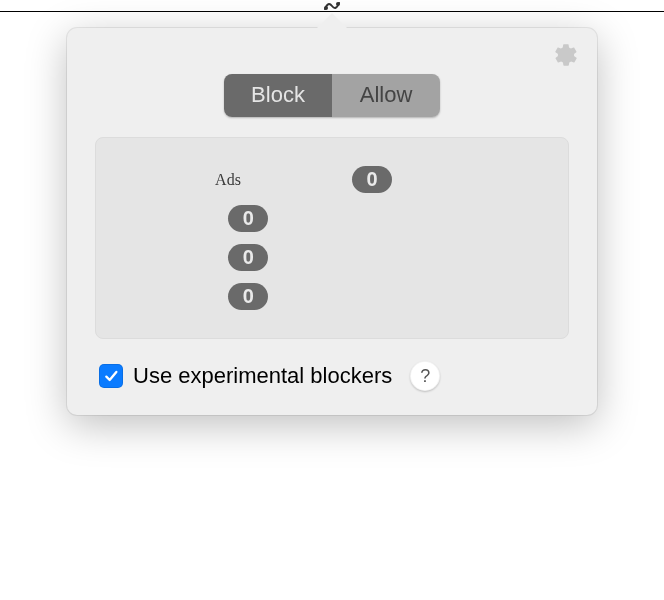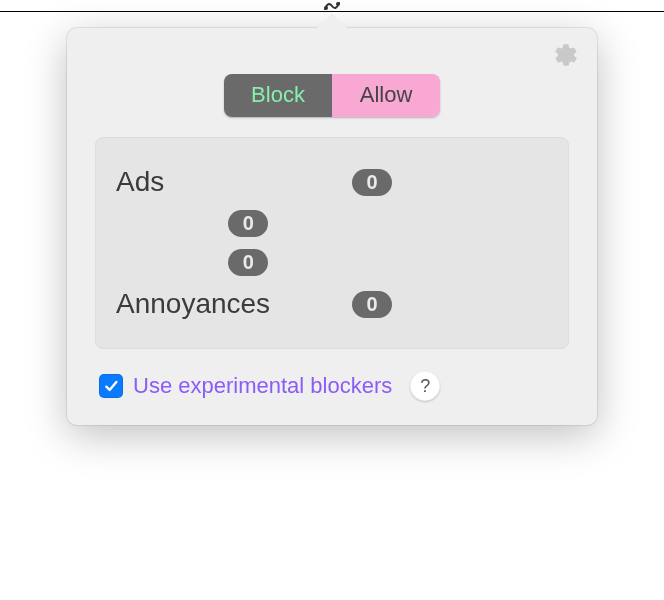--- a/index.html
+++ b/index.html
@@ -67,46 +67,47 @@
     .seg-btn {
       flex: 1;
       text-align: center;
       font-size: 22px;
       padding: 8px 0 9px 0;
       cursor: pointer;
       user-select: none;
     }
     .seg-active {
       background: #6a6a6a;
-      color: #86efac;
+      color: #e5e5e5;
       font-weight: 500;
     }
     .seg-inactive {
-      background: #f9a8d4;
+      background: #a3a3a3;
       color: #444;
     }
     .stats-box {
       background: #e5e5e5;
       border: 1px solid #dcdcdc;
       border-radius: 8px;
       padding: 22px 20px;
       margin-bottom: 22px;
     }
     .stat-row {
       display: flex;
       align-items: center;
       justify-content: center;
       gap: 12px;
       padding: 6px 0;
     }
     .stat-label {
-      font-size: 28px;
+      font-size: 16px;
       color: #3b3b3b;
       width: 56%;
-      text-align: left;
+      text-align: center;
+      font-family: Liberation Serif, serif;
     }
     .stat-badge {
       background: #6a6a6a;
       color: #eaeaea;
       font-weight: 700;
       font-size: 20px;
       border-radius: 14px;
       min-width: 40px;
       padding: 2px 12px;
       text-align: center;
@@ -125,21 +126,21 @@
       background: #0a7bff;
       display: flex;
       align-items: center;
       justify-content: center;
       cursor: pointer;
       box-shadow: inset 0 0 0 1px rgba(0,0,0,0.1);
     }
     .checkmark { color: #fff; }
     .footer-label {
       font-size: 22px;
-      color: #8b5cf6;
+      color: #000000;
       flex: 0 0 auto;
     }
     .help-btn {
       width: 30px; height: 30px;
       border-radius: 50%;
       background: #fff;
       box-shadow: 0 1px 2px rgba(0,0,0,0.2), inset 0 0 0 1px rgba(0,0,0,0.05);
       display: flex;
       align-items: center;
       justify-content: center;
@@ -185,21 +186,20 @@
     </div>
     <div class="stat-row">
       <div class="stat-badge">0</div>
       <div class="stat-spacer"></div>
     </div>
     <div class="stat-row">
       <div class="stat-badge">0</div>
       <div class="stat-spacer"></div>
     </div>
     <div class="stat-row">
-      <div class="stat-label">Annoyances</div>
       <div class="stat-badge">0</div>
       <div class="stat-spacer"></div>
     </div>
   </div>
 
   <div class="footer-row">
     <div class="checkbox">
       <svg class="checkmark" width="16" height="16" viewBox="0 0 24 24" fill="none" stroke="#fff" stroke-width="3.5" stroke-linecap="round" stroke-linejoin="round">
         <polyline points="5 13 10 18 20 6"></polyline>
       </svg>

